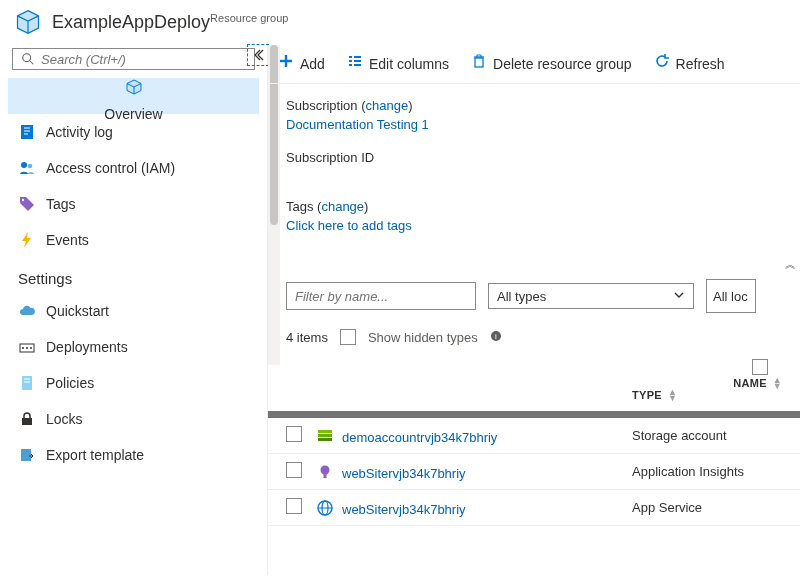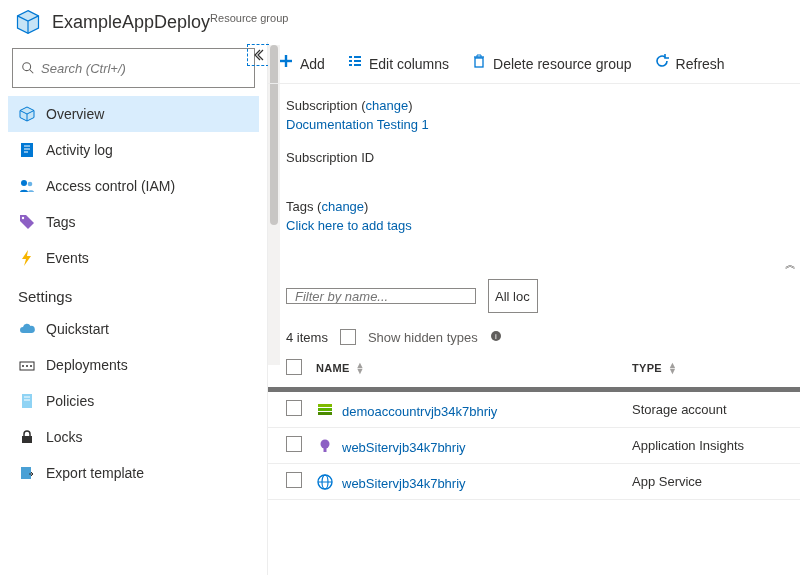--- a/index.html
+++ b/index.html
@@ -5,44 +5,44 @@
   * { box-sizing: border-box; margin: 0; padding: 0; }
   body { font-family: "Segoe UI", Arial, sans-serif; font-size: 13px; color: #323130; background: #fff; width: 800px; height: 583px; overflow: hidden; position: relative; }
   .header { display: flex; align-items: center; padding: 8px 14px 6px 14px; }
   .header .cube { width: 28px; height: 28px; margin-right: 10px; }
   .header-titles { display: flex; flex-direction: row; }
   .header-title { font-size: 18px; font-weight: 400; color: #323130; }
   .header-subtitle { font-size: 11px; color: #605e5c; }
   .layout { display: flex; height: 533px; }
   .sidebar { width: 268px; padding: 0 8px 0 8px; border-right: 1px solid #ededed; position: relative; }
   .collapse-btn { position: absolute; top: 2px; right: -2px; width: 22px; height: 22px; display: flex; align-items: center; justify-content: center; border:1px dashed #0078d4; cursor: pointer; }
-  .search-box { margin: 6px 4px 8px 4px; display: flex; align-items: center; border: 1px solid #8a8886; height: 40px; padding: 0 8px; background: #fff; }
+  .search-box { margin: 6px 4px 8px 4px; display: flex; align-items: center; border: 1px solid #8a8886; height: 22px; padding: 0 8px; background: #fff; }
   .search-box input { border: none; outline: none; font-style: italic; font-size: 13px; color: #605e5c; flex: 1; }
   .nav-item { display: flex; align-items: center; height: 36px; padding: 0 10px; cursor: pointer; font-size: 14px; gap: 10px; }
-  .nav-item.selected { background: #d9edfd; }
+  .nav-item.selected { background: #d9edfd; flex-direction: column; }
   .nav-icon { width: 18px; height: 18px; display:flex; align-items:center; justify-content:center; }
   .section-heading { font-size: 15px; color: #323130; font-weight: 400; padding: 12px 10px 6px 10px; }
   .main { flex: 1; position: relative; }
   .scroll-track { position:absolute; left:268px; top:45px; width:12px; height:320px; background:#f3f2f1; }
   .scroll-thumb { position:absolute; left:270px; top:45px; width:8px; height:180px; background:#c8c6c4; border-radius:4px; }
   .toolbar { display: flex; align-items: center; height: 42px; border-bottom: 1px solid #ededed; padding: 0 10px; gap: 22px; }
   .toolbar-btn { display: flex; align-items: flex-end; gap: 6px; color: #323130; font-size: 14px; cursor: pointer; }
   .toolbar-btn .icon-blue { color:#0078d4; }
   .info-block { padding: 14px 18px 6px 18px; font-size: 13px; }
   .info-row { margin-bottom: 4px; }
   .link { color: #0062ad; cursor: pointer; }
   .info-gap { height: 30px; }
   .filter-bar { display: flex; gap: 12px; padding: 6px 18px; align-items:center; }
-  .filter-input { height: 16px; width: 190px; border:1px solid #8a8886; padding:0 8px; font-style: italic; font-size:13px; color:#605e5c; }
+  .filter-input { height: 28px; width: 190px; border:1px solid #8a8886; padding:0 8px; font-style: italic; font-size:13px; color:#605e5c; }
   .filter-select { height: 26px; width: 206px; border:1px solid #8a8886; padding:0 8px; font-size:13px; display:flex; align-items:center; justify-content:space-between; cursor:pointer; }
   .filter-loc { height:26px; width:50px; border:1px solid #8a8886; padding:16px 6px; display:flex; align-items:center; overflow:hidden; white-space:nowrap; font-size:13px; }
   .count-row { display:flex; align-items:center; gap:12px; padding:10px 18px; font-size:13px; color:#323130; }
   .chk { width:16px; height:16px; border:1px solid #8a8886; display:inline-block; background:#fff; }
   .muted { color:#605e5c; }
-  .table-head { display:flex; align-items:center; padding:4px 18px 10px 18px; border-bottom:5px solid #737373; font-size:11px; font-weight:600; color:#323130; letter-spacing:0.3px; }
+  .table-head { display:flex; align-items:flex-end; padding:4px 18px 10px 18px; border-bottom:7px solid #737373; font-size:11px; font-weight:600; color:#323130; letter-spacing:0.3px;flex-direction:column; }
   .col-chk { width:30px; }
   .col-name { flex:1; display:flex; align-items:center; gap:6px;}
   .col-type { width:150px; display:flex; align-items:center; gap:6px;}
   .table-row { display:flex; align-items:center; padding:8px 18px; border-bottom:1px solid #ededed; font-size:13px; }
   .res-name { color:#0062ad; cursor:pointer; display:flex; align-items:flex-end; gap:8px; }
   .res-icon { width:18px; height:18px; display:flex; align-items:center; justify-content:center; }
   .expand-arrow { position:absolute; right:4px; top:215px; font-size:11px; color:#605e5c; }
   .sort-icons { font-size:9px; color:#a19f9d; display:inline-flex; flex-direction:column; line-height:6px; }
 </style>
 </head>
@@ -241,20 +241,26 @@
         <span class="link">Click here to add tags</span>
       </div>
     </div>
 
     <div class="expand-arrow">︽</div>
 
     <div style="height:30px"></div>
 
     <div class="filter-bar">
       <input class="filter-input" placeholder="Filter by name..." style="">
+      <div class="filter-select">
+        <span>All types</span>
+        <span><svg width="12" height="12" viewBox="0 0 12 12">
+              <path d="M2 4l4 4 4-4" stroke="#323130" fill="none" stroke-width="1.4"></path>
+            </svg></span>
+      </div>
       <div class="filter-loc">
         <span>All loc</span>
       </div>
     </div>
 
     <div class="count-row">
       <span>4 items</span>
       <span class="chk"></span>
       <span class="muted">Show hidden types</span>
       <span><svg width="12" height="12" viewBox="0 0 12 12">

